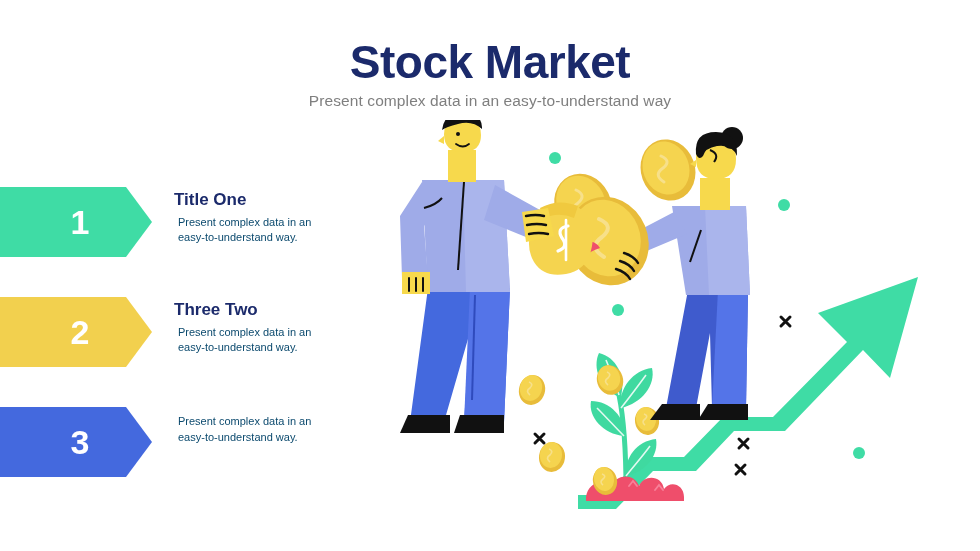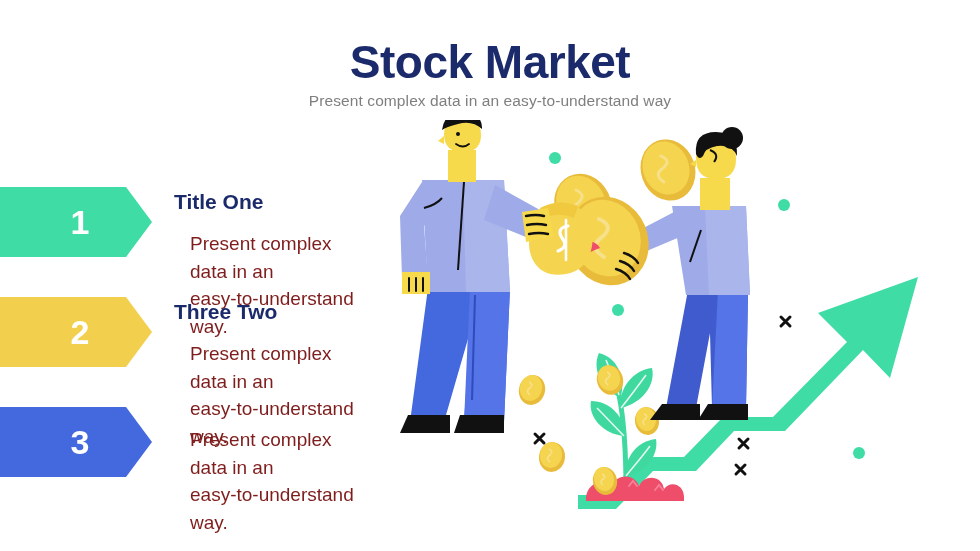--- a/index.html
+++ b/index.html
@@ -27,22 +27,22 @@
   .chevron{
     position:absolute;left:0;top:11px;width:152px;height:70px;
     clip-path:polygon(0 0, 126px 0, 152px 50%, 126px 100%, 0 100%);
     display:flex;align-items:center;justify-content:center;
   }
   .chev-num{
     font-size:34px;font-weight:bold;color:#ffffff;
     margin-left:8px;line-height:1;
   }
   .row-text{position:absolute;left:174px;top:14px;width:215px;}
-  .row-title{font-size:21px;font-weight:bold;color:#1b2a6b;margin:0 0 5px 0;line-height:1.15;}
-  .row-desc{font-size:19px;color:#7f1d1d;margin:16px;line-height:1.45;}
+  .row-title{font-size:17px;font-weight:bold;color:#1b2a6b;margin:0 0 5px 0;line-height:1.15;}
+  .row-desc{font-size:11px;color:#0c4a6e;margin:4px;line-height:1.45;}
 
   
   .art{position:absolute;left:400px;top:120px;width:580px;height:420px;}
   .art svg{display:block;}
 </style>
 </head>
 <body>
 
 <div class="slide">
 

